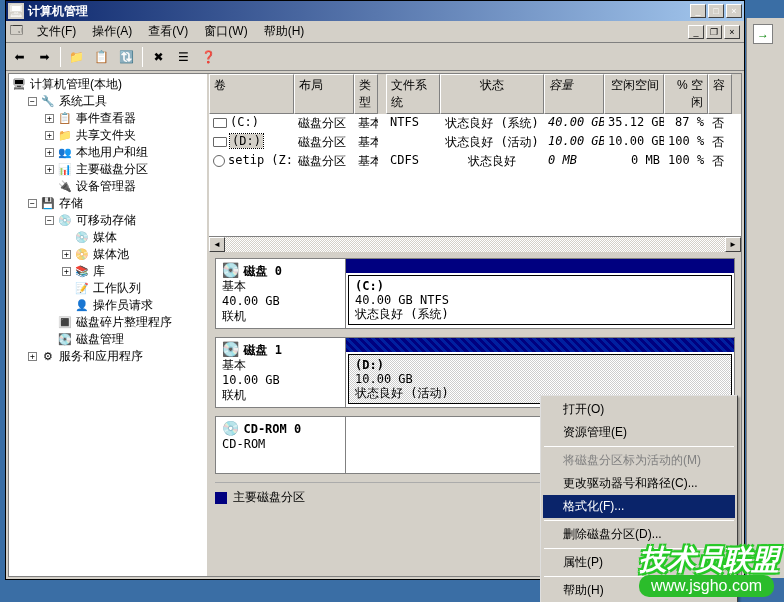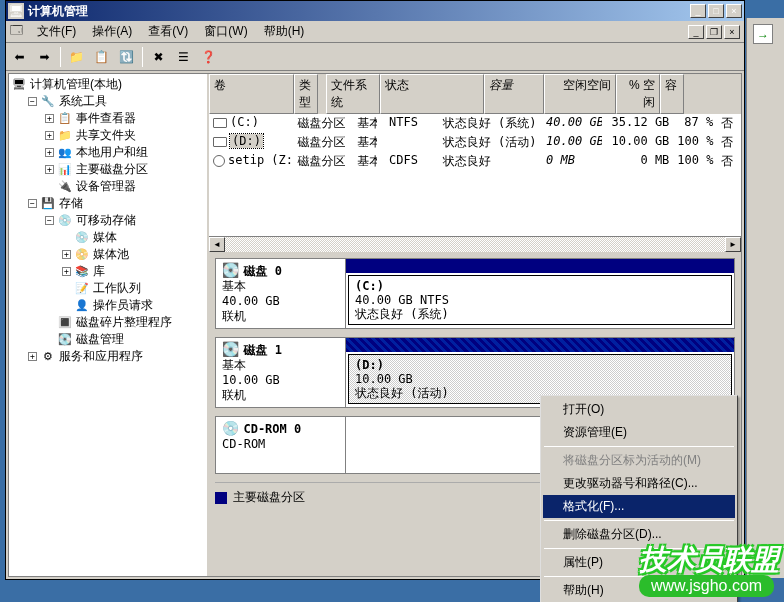--- a/index.html
+++ b/index.html
@@ -53,23 +53,23 @@
 .ctx-sep { height: 1px; background: #808080; border-bottom: 1px solid #fff; margin: 2px 1px; }
 .watermark { position: absolute; right: 5px; bottom: 5px; z-index: 200; }
 .watermark-text { font-size: 28px; font-weight: bold; color: #fff; text-shadow: 0 0 3px #26c926, 2px 2px 0 #26c926, -2px -2px 0 #26c926, 2px -2px 0 #26c926, -2px 2px 0 #26c926; font-family: "Microsoft YaHei", sans-serif; font-style: italic; }
 .watermark-url { background: #2bbd2b; color: #fff; padding: 2px 12px; border-radius: 10px; font-size: 16px; font-family: Arial, sans-serif; display: inline-block; margin-top: -4px; }
 .side-strip { position: absolute; right: 0; top: 18px; width: 38px; height: 560px; background: #d4d0c8; border-left: 1px solid #808080; }
 .side-btn { width: 20px; height: 20px; margin: 6px; border: 1px solid #808080; background: #fff; color: #008000; font-weight: bold; display: flex; align-items: center; justify-content: center; }
 .col-vol { width: 85px; }
 .col-layout { width: 60px; }
 .col-type { width: 24px; }
 .col-fs { width: 54px; margin-left: 8px; }
-.col-status { width: 104px; }
+.col-status { width: 104px; text-align: center; }
 .col-cap { width: 60px; text-align: left; font-style: italic; }
-.col-free { width: 72px; text-align: right; }
+.col-free { width: 60px; text-align: right; }
 .col-pct { width: 44px; text-align: right; }
 .col-fault { width: 24px; }
 </style>
 </head>
 <body>
 
 <div class="window">
   <div class="titlebar">
     <span class="titlebar-icon">🖥</span>
     <span class="titlebar-text">计算机管理</span>
@@ -201,20 +201,21 @@
               <span>服务和应用程序</span>
             </div>
         </div>
       </div>
     </div>
 
     <div class="right-panel">
       <div class="volume-list">
         <div class="list-header">
           <div class="list-header-cell col-vol">卷</div>
+          <div class="list-header-cell col-layout">布局</div>
           <div class="list-header-cell col-type">类型</div>
           <div class="list-header-cell col-fs">文件系统</div>
           <div class="list-header-cell col-status">状态</div>
           <div class="list-header-cell col-cap">容量</div>
           <div class="list-header-cell col-free">空闲空间</div>
           <div class="list-header-cell col-pct">% 空闲</div>
           <div class="list-header-cell col-fault">容</div>
         </div>
         <div class="list-row">
           <div class="list-cell col-vol"><span class="disk-icon"></span><span>(C:)</span></div>

